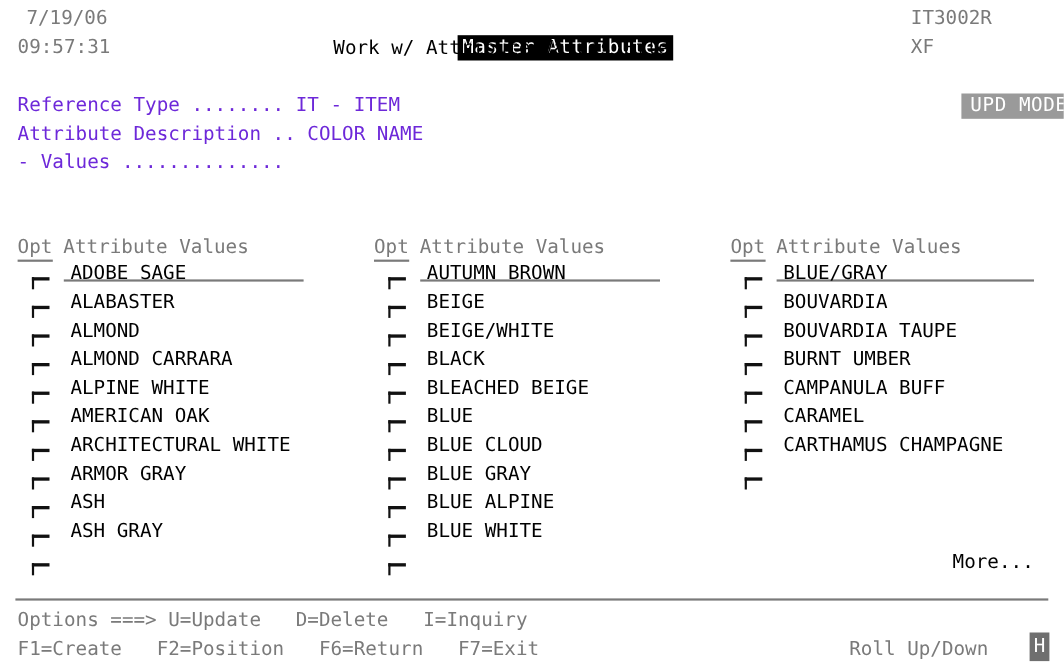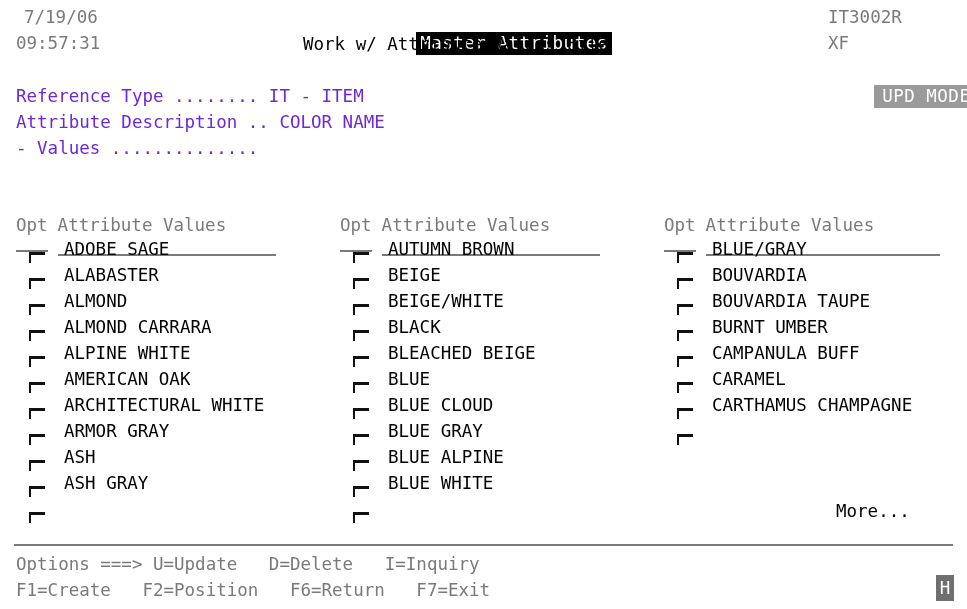--- a/index.html
+++ b/index.html
@@ -72,21 +72,21 @@
   .col-1 { left: 340px; }
   .col-2 { left: 664px; }
 
   .col-head {
     white-space: pre;
     color: #7a7a7a;
     height: 24px;
   }
   .col-head .opt-h {
     border-bottom: 2px solid #7a7a7a;
-    padding-bottom: 15px;
+    padding-bottom: 1px;
   }
   .col-head .val-h {
     border-bottom: 2px solid #7a7a7a;
     padding-bottom: 16px;
     display: inline-block;
   }
   .col-head .sp { display: inline-block; width: 10px; }
 
   .row {
     position: relative;
@@ -105,21 +105,21 @@
   }
   .row-label {
     position: absolute;
     left: 48px;
     top: 0;
     color: #000000;
     white-space: pre;
   }
 
   
-  .more { left: 836px; top: 498px; color: #000000; text-align: right; }
+  .more { left: 866px; top: 498px; color: #000000; text-align: right; }
 
   
   .rule {
     position: absolute;
     left: 14px;
     top: 544px;
     width: 939px;
     height: 2px;
     background: #7a7a7a;
   }
@@ -301,16 +301,17 @@
     </div>
 
   </div>
 
   <div class="abs more">More...</div>
 
   <div class="rule"></div>
 
   <div class="abs foot-1 gray">Options ===&gt; U=Update   D=Delete   I=Inquiry</div>
   <div class="abs foot-2 gray">F1=Create   F2=Position   F6=Return   F7=Exit</div>
+  <div class="abs foot-roll gray">Roll Up/Down</div>
 
   <div class="cursor-block">H</div>
 
 </div>
 
 </body></html>

